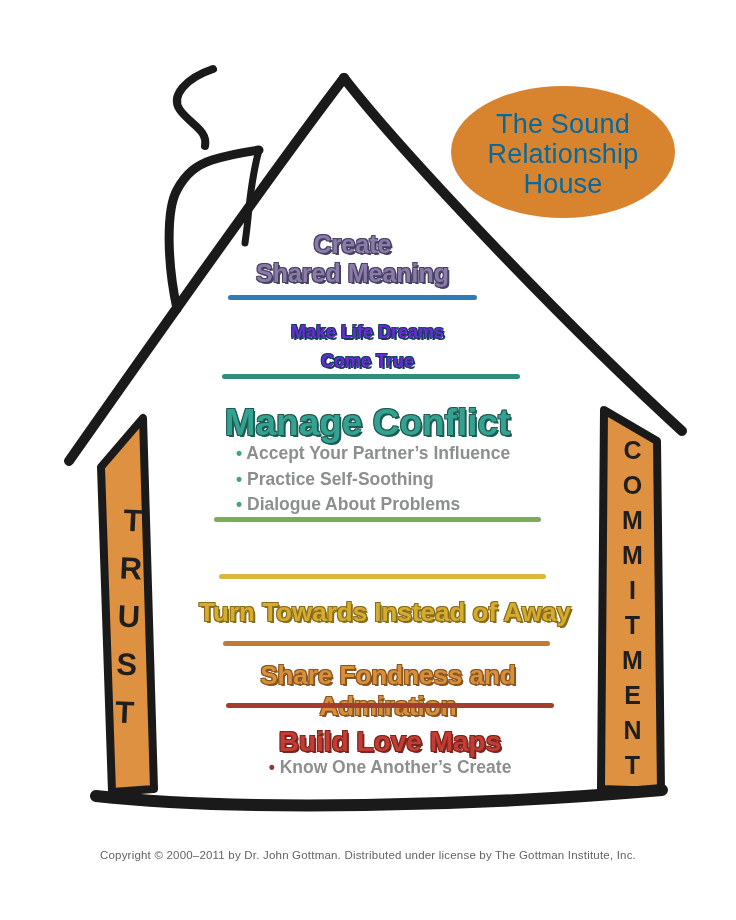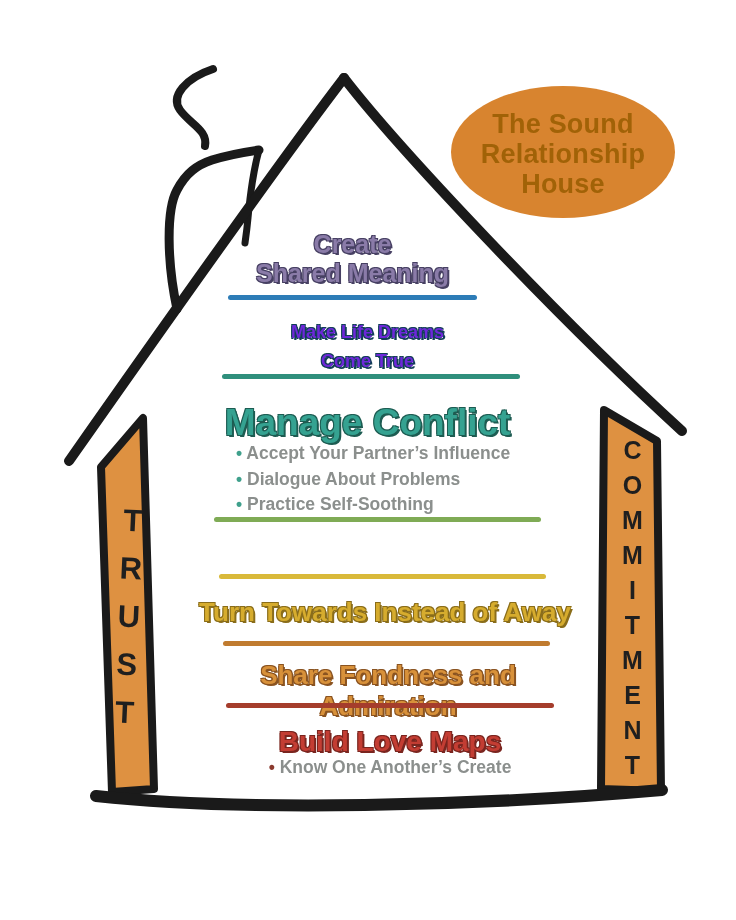--- a/index.html
+++ b/index.html
@@ -6,21 +6,21 @@
   .canvas{
     position:relative;width:736px;height:920px;background:#ffffff;overflow:hidden;
     font-family:"Liberation Sans", sans-serif;
   }
   .house-art{position:absolute;left:0;top:0;width:736px;height:920px;}
 
   
   .badge-text{
     position:absolute;left:450px;top:96px;width:226px;height:115px;
     display:flex;align-items:center;justify-content:center;text-align:center;
-    color:#a16207;font-weight:bold;font-size:27px;line-height:30px;white-space:pre-line;
+    color:#0369a1;font-weight:normal;font-size:27px;line-height:30px;white-space:pre-line;
     letter-spacing:0.2px;
   }
 
   
   .pillar-label{
     position:absolute;color:#1F1F1F;font-weight:bold;
     writing-mode:vertical-rl;text-orientation:upright;
     display:flex;align-items:center;justify-content:center;
   }
   .pillar-label.left{
@@ -107,32 +107,33 @@
 Shared Meaning</div>
   <div class="divider d1"></div>
 
   <div class="lvl t2">Make Life Dreams
 Come True</div>
   <div class="divider d2"></div>
 
   <div class="lvl t3">Manage Conflict</div>
   <div class="bullets bl3">
     <div class="b">Accept Your Partner’s Influence</div>
+    <div class="b">Practice Self-Soothing</div>
     <div class="b">Dialogue About Problems</div>
-    <div class="b">Practice Self-Soothing</div>
   </div>
   <div class="divider d3"></div>
 
   <div class="divider d4"></div>
 
   <div class="lvl t5">Turn Towards Instead of Away</div>
   <div class="divider d5"></div>
 
   <div class="lvl t6">Share Fondness and Admiration</div>
   <div class="divider d6"></div>
 
   <div class="lvl t7">Build Love Maps</div>
   <div class="bullets bl7">
     <div class="b">Know One Another’s Create</div>
   </div>
 
+  <div class="copyright">Copyright © 2000–2011 by Dr. John Gottman. Distributed under license by The Gottman Institute, Inc.</div>
 
 </div>
 
 </body></html>

